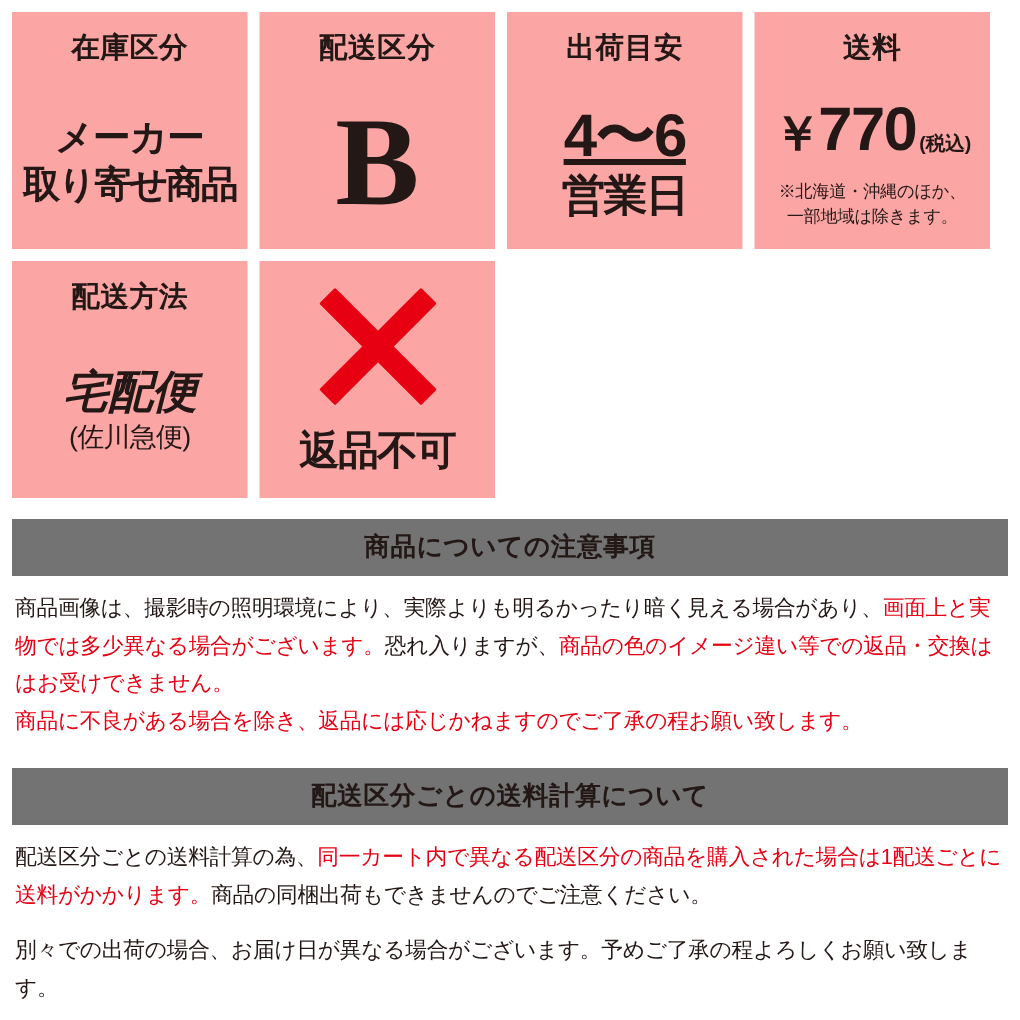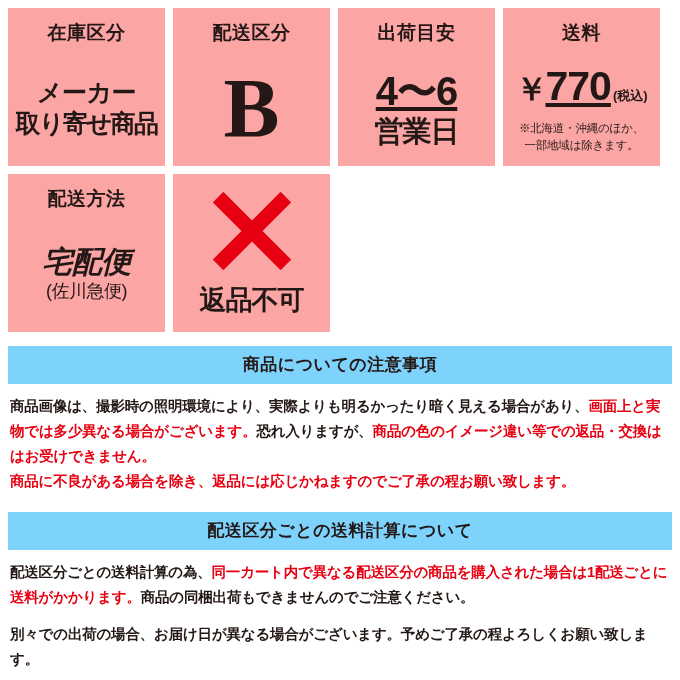--- a/index.html
+++ b/index.html
@@ -98,21 +98,20 @@
   }
   .fee-yen {
     font-size: 32px;
     font-weight: bold;
     letter-spacing: -2px;
   }
   .fee-amount {
     font-size: 41px;
     font-weight: bold;
     letter-spacing: -1px;
-    text-decoration: underline;
   }
   .fee-tax {
     font-size: 13px;
     font-weight: bold;
     margin-left: 2px;
   }
   .fee-note {
     font-size: 11.5px;
     line-height: 1.5;
     margin-top: 8px;
@@ -158,34 +157,33 @@
     font-weight: bold;
     letter-spacing: -1px;
   }
 
   
   .sections {
     padding: 14px 8px 0 8px;
     box-sizing: border-box;
   }
   .section-head {
-    background: #7dd3fc;
+    background: #737373;
     color: #231815;
     font-size: 17px;
     font-weight: bold;
     text-align: center;
     padding: 7px 0 8px 0;
     letter-spacing: 0.5px;
   }
   .section-body {
     font-size: 14.5px;
     line-height: 1.72;
     padding: 10px 2px 0 2px;
     letter-spacing: -0.2px;
-    font-weight: bold;
   }
   .section-body p {
     margin: 0;
   }
   .red {
     color: #e60012;
   }
   .gap-mid {
     height: 18px;
   }

